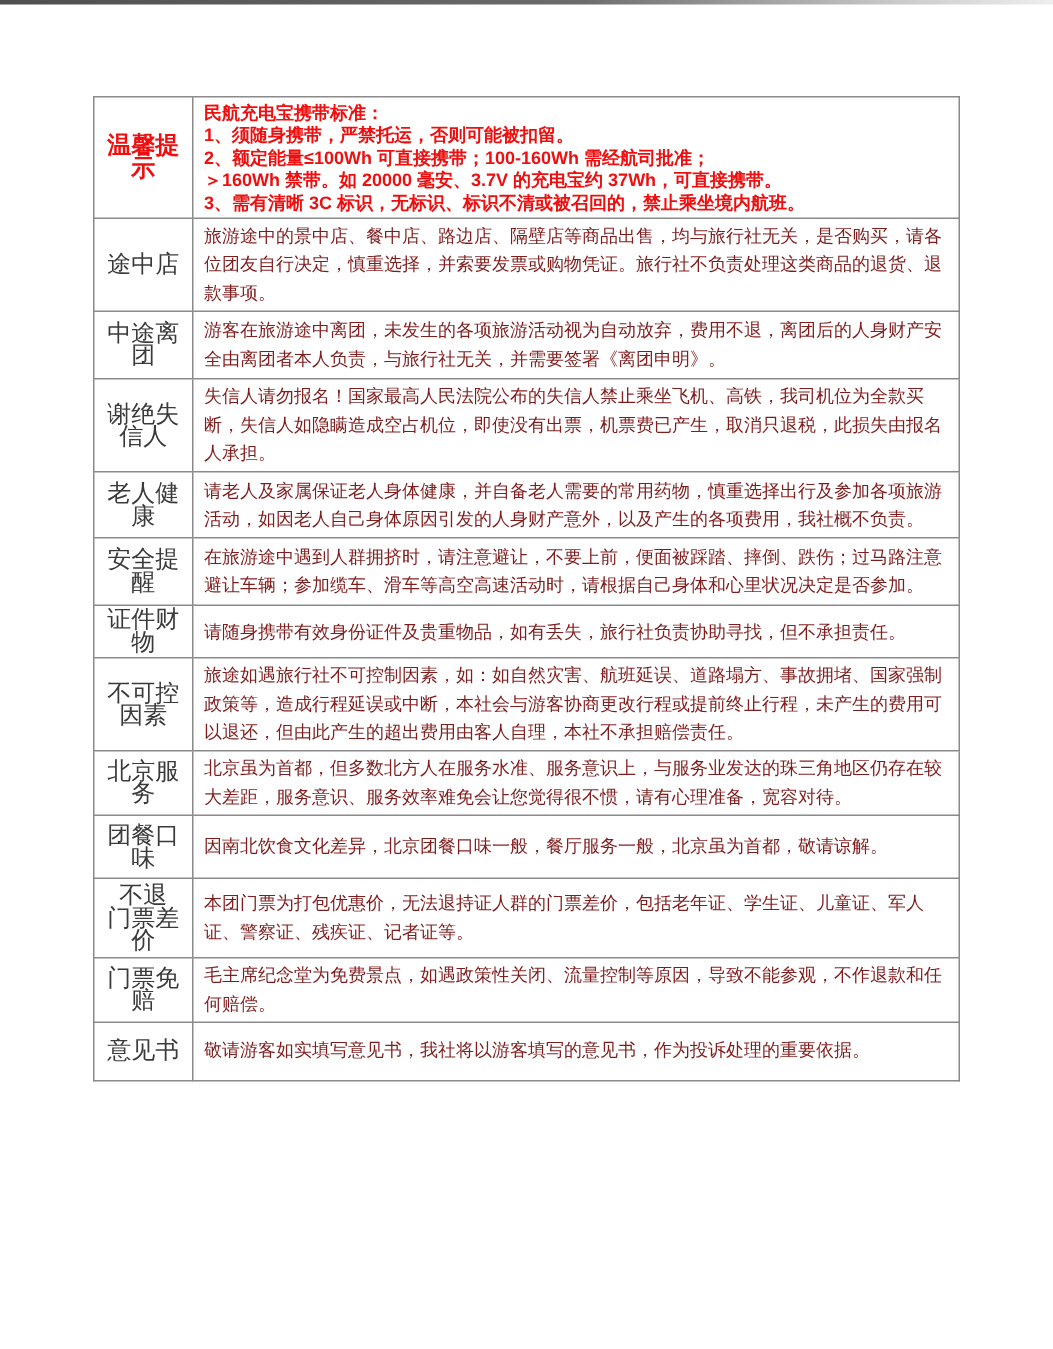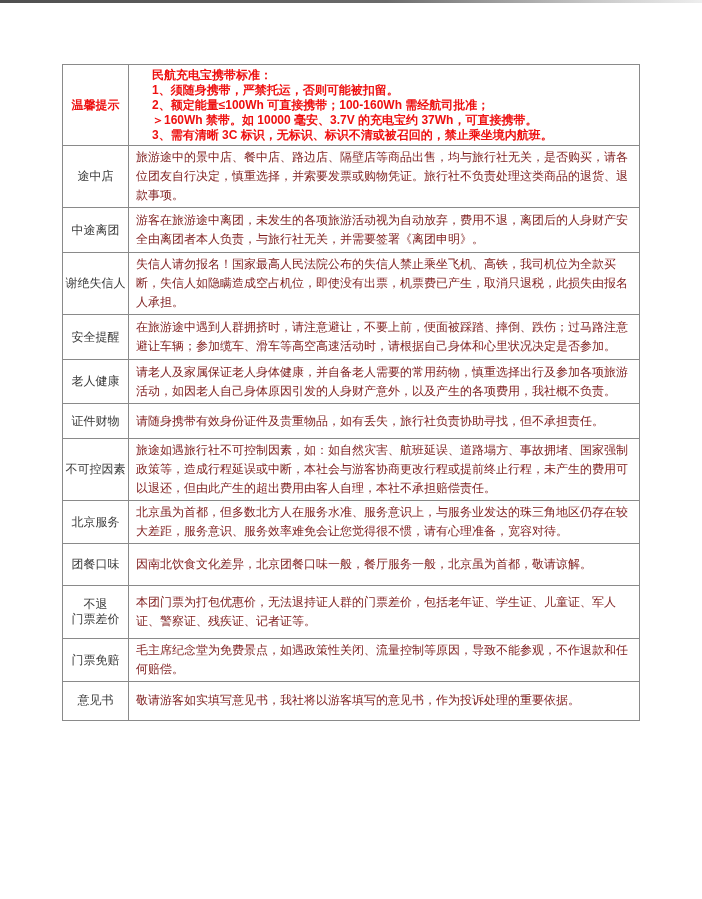--- a/index.html
+++ b/index.html
@@ -32,41 +32,41 @@
     table-layout: fixed;
   }
   table.notice-table td {
     border: 1px solid #8a8a8a;
     overflow: hidden;
   }
   td.label-cell {
     width: 63px;
     text-align: center;
     vertical-align: middle;
-    font-size: 12px;
+    font-size: 16px;
     color: #3a3a3a;
     padding: 2px 1px;
     line-height: 15px;
   }
   td.content-cell {
     font-size: 12px;
     line-height: 19px;
     color: #7f1d1d;
     vertical-align: middle;
     padding: 2px 7px;
     text-align: left;
   }
   tr.red-row td.label-cell,
   tr.red-row td.content-cell {
     color: #ee1010;
     font-weight: bold;
   }
   tr.red-row td.content-cell {
     line-height: 15px;
-    padding: 2px 23px;
+    padding: 2px 7px;
   }
   .bold-prefix {
     font-weight: normal;
   }
   .notice-line {
     white-space: nowrap;
   }
 </style>
 </head>
 <body>
@@ -74,43 +74,43 @@
 <div class="page">
   <div class="top-edge"></div>
   <table class="notice-table">
     <tbody id="rows">
         <tr class="red-row" style="height: 81px;">
           <td class="label-cell">温馨提示</td>
           <td class="content-cell">
             <div class="notice-line">民航充电宝携带标准：</div>
             <div class="notice-line">1、须随身携带，严禁托运，否则可能被扣留。</div>
             <div class="notice-line">2、额定能量≤100Wh 可直接携带；100-160Wh 需经航司批准；</div>
-            <div class="notice-line">＞160Wh 禁带。如 10000 毫安、3.7V 的充电宝约 37Wh，可直接携带。</div>
+            <div class="notice-line">＞160Wh 禁带。如 20000 毫安、3.7V 的充电宝约 37Wh，可直接携带。</div>
             <div class="notice-line">3、需有清晰 3C 标识，无标识、标识不清或被召回的，禁止乘坐境内航班。</div>
           </td>
         </tr>
         <tr style="height: 43px;">
           <td class="label-cell">途中店</td>
           <td class="content-cell">旅游途中的景中店、餐中店、路边店、隔壁店等商品出售，均与旅行社无关，是否购买，请各位团友自行决定，慎重选择，并索要发票或购物凭证。旅行社不负责处理这类商品的退货、退款事项。</td>
         </tr>
         <tr style="height: 45px;">
           <td class="label-cell">中途离团</td>
           <td class="content-cell">游客在旅游途中离团，未发生的各项旅游活动视为自动放弃，费用不退，离团后的人身财产安全由离团者本人负责，与旅行社无关，并需要签署《离团申明》。</td>
         </tr>
         <tr style="height: 45px;">
           <td class="label-cell">谢绝失信人</td>
           <td class="content-cell"><span class="bold-prefix">失信人请勿报名！</span>国家最高人民法院公布的失信人禁止乘坐飞机、高铁，我司机位为全款买断，失信人如隐瞒造成空占机位，即使没有出票，机票费已产生，取消只退税，此损失由报名人承担。</td>
         </tr>
+        <tr style="height: 44px;">
+          <td class="label-cell">老人健康</td>
+          <td class="content-cell">请老人及家属保证老人身体健康，并自备老人需要的常用药物，慎重选择出行及参加各项旅游活动，如因老人自己身体原因引发的人身财产意外，以及产生的各项费用，我社概不负责。</td>
+        </tr>
         <tr style="height: 45px;">
           <td class="label-cell">安全提醒</td>
           <td class="content-cell">在旅游途中遇到人群拥挤时，请注意避让，不要上前，便面被踩踏、摔倒、跌伤；过马路注意避让车辆；参加缆车、滑车等高空高速活动时，请根据自己身体和心里状况决定是否参加。</td>
-        </tr>
-        <tr style="height: 44px;">
-          <td class="label-cell">老人健康</td>
-          <td class="content-cell">请老人及家属保证老人身体健康，并自备老人需要的常用药物，慎重选择出行及参加各项旅游活动，如因老人自己身体原因引发的人身财产意外，以及产生的各项费用，我社概不负责。</td>
         </tr>
         <tr style="height: 35px; margin-top: 24px;">
           <td class="label-cell">证件财物</td>
           <td class="content-cell">请随身携带有效身份证件及贵重物品，如有丢失，旅行社负责协助寻找，但不承担责任。</td>
         </tr>
         <tr style="height: 59px;">
           <td class="label-cell">不可控因素</td>
           <td class="content-cell">旅途如遇旅行社不可控制因素，如：如自然灾害、航班延误、道路塌方、事故拥堵、国家强制政策等，造成行程延误或中断，本社会与游客协商更改行程或提前终止行程，未产生的费用可以退还，但由此产生的超出费用由客人自理，本社不承担赔偿责任。</td>
         </tr>
         <tr style="height: 43px;">

